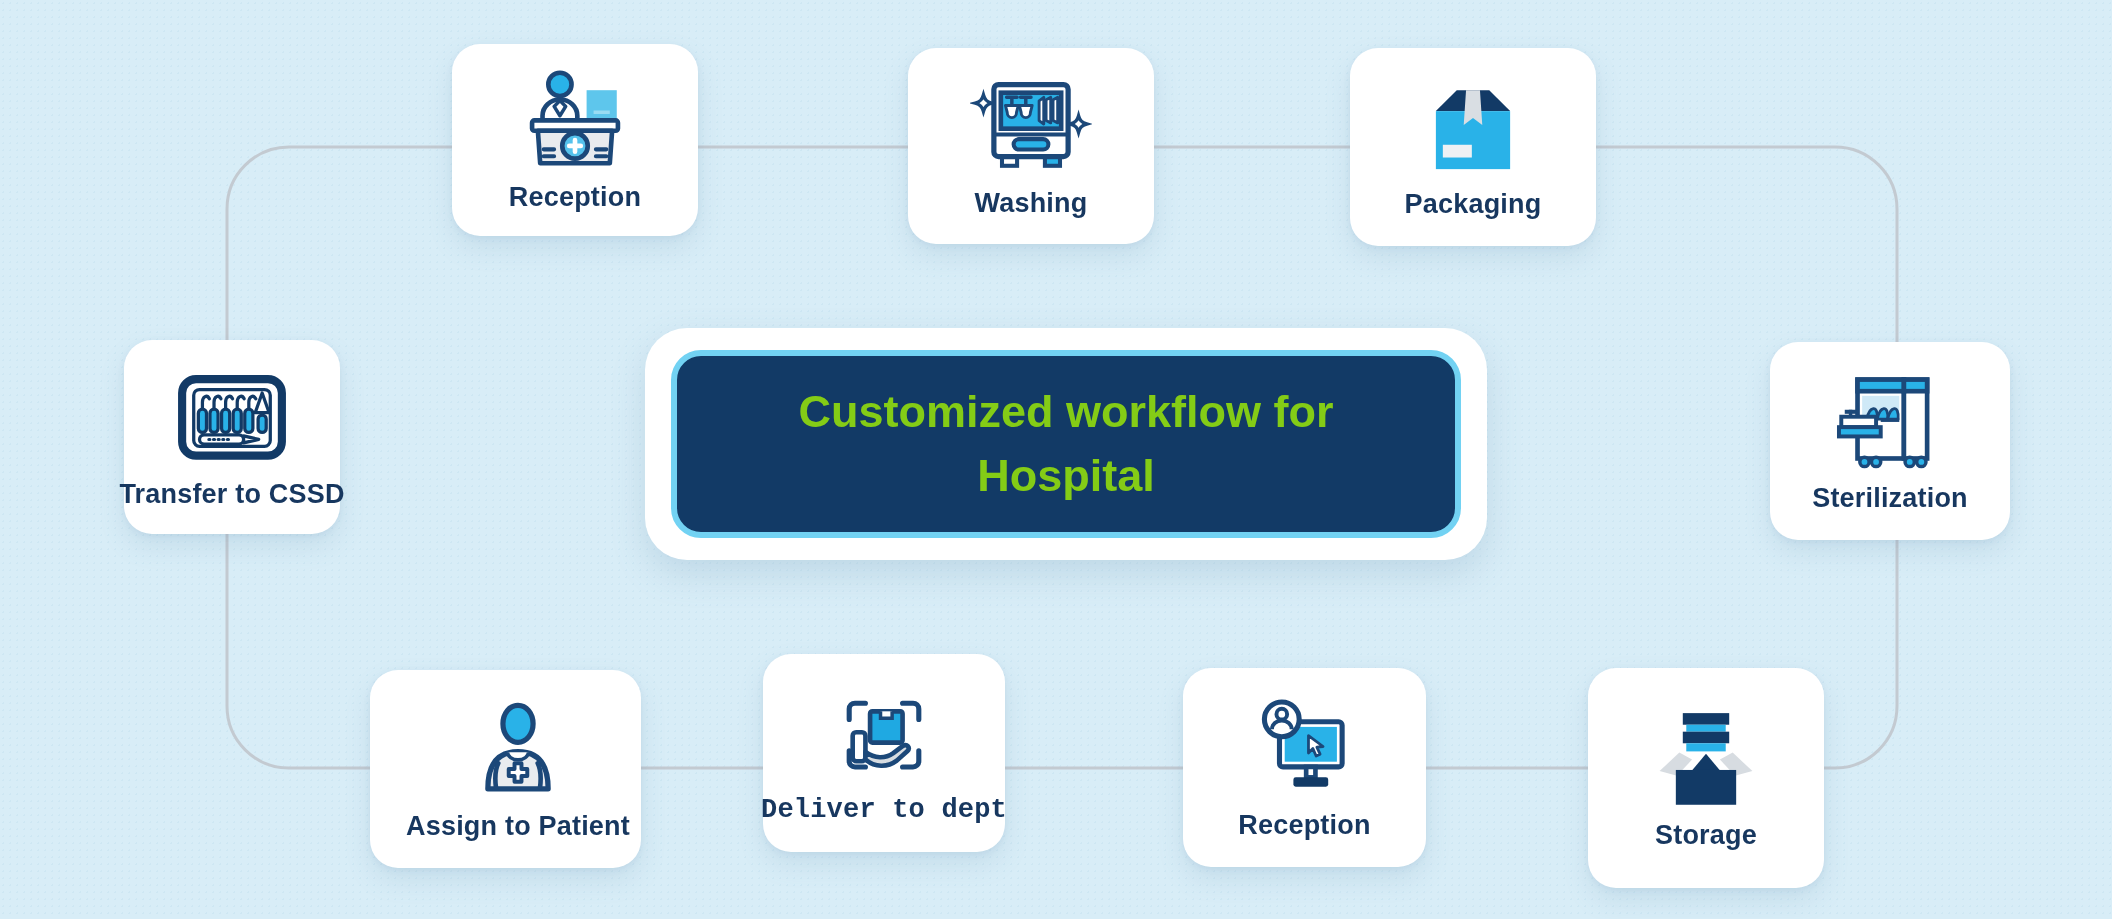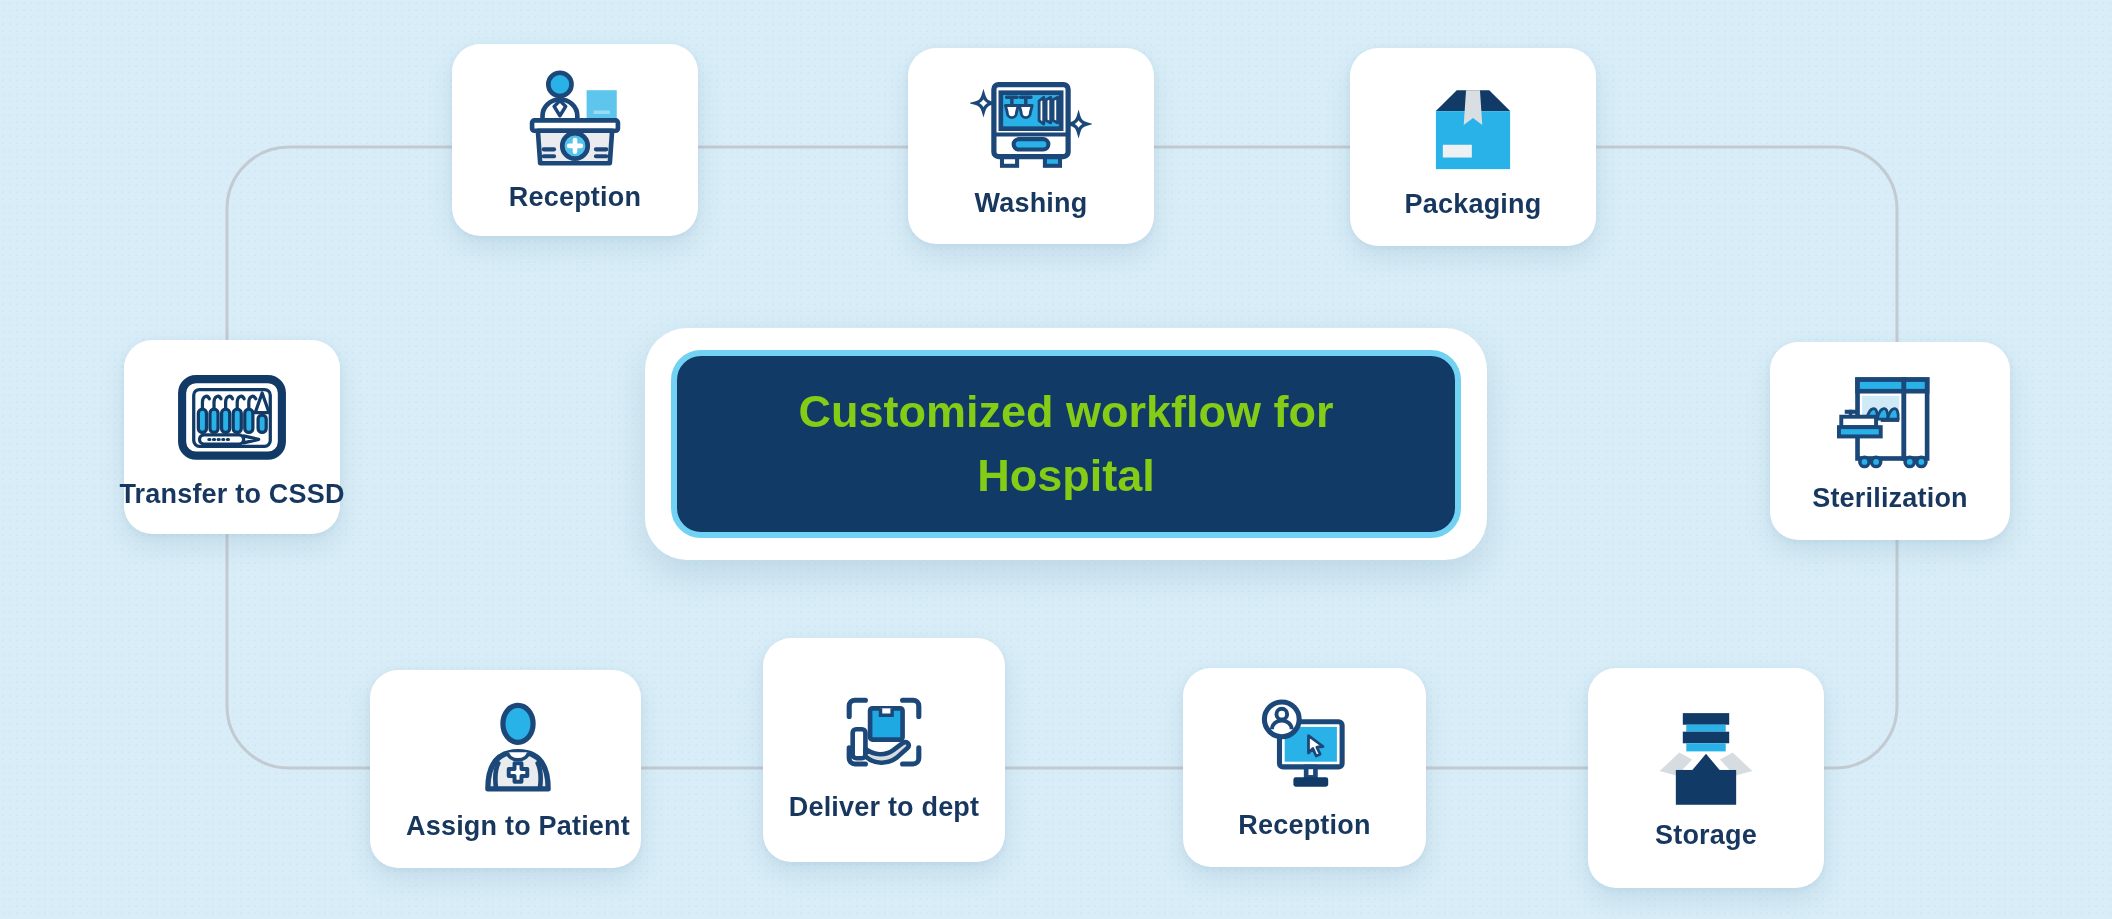--- a/index.html
+++ b/index.html
@@ -54,21 +54,21 @@
     line-height:1.1;
     white-space:nowrap;
   }
   
   .card-reception      {left:452px;  top:44px;  width:246px; height:192px;}
   .card-washing        {left:908px;  top:48px;  width:246px; height:196px;}
   .card-packaging      {left:1350px; top:48px;  width:246px; height:198px;}
   .card-transfer       {left:100px;  top:340px; width:216px; height:194px;margin-left:24px;}
   .card-sterilization  {left:1770px; top:342px; width:240px; height:198px;}
   .card-assign-patient {left:370px;  top:670px; width:246px; height:198px;padding-left:25px;}
-  .card-deliver-dept   {left:763px;  top:638px; width:242px; height:224px;}
+  .card-deliver-dept   {left:763px;  top:654px; width:242px; height:198px;font-family:Liberation Mono, monospace;}
   .card-assignment     {left:1183px; top:668px; width:243px; height:199px;}
   .card-storage        {left:1588px; top:668px; width:236px; height:220px;}
 
   .center-wrap{
     position:absolute;
     left:645px; top:328px;
     width:842px; height:232px;
     background:var(--card);
     border-radius:42px;
     box-shadow:0 14px 34px rgba(99,141,172,.22);

